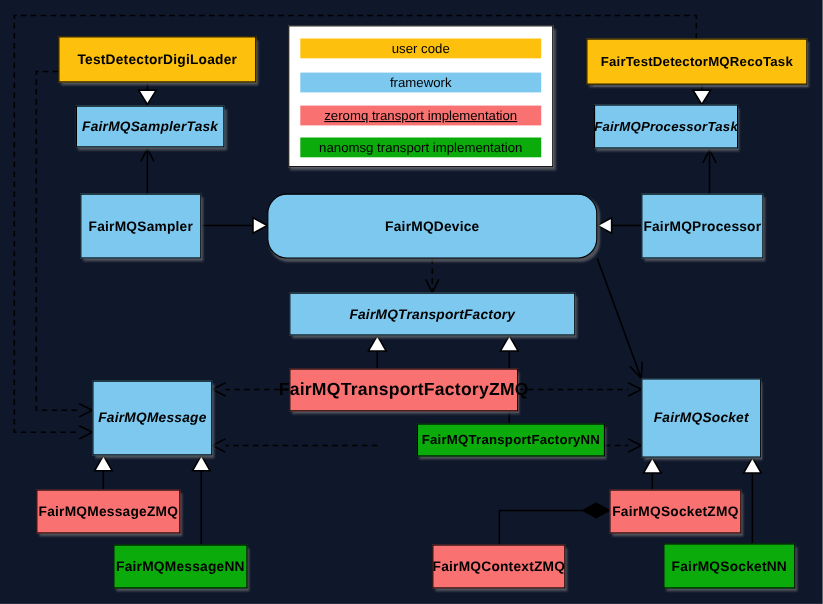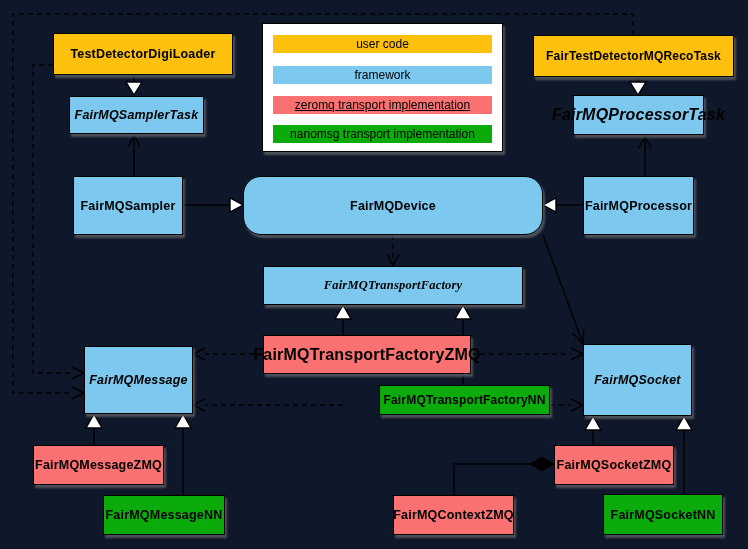--- a/index.html
+++ b/index.html
@@ -164,37 +164,37 @@
   </div>
 
   <div class="node t-user" style="left:533px;top:35px;width:201px;height:42px;font-size:12px;">
     <span>FairTestDetectorMQRecoTask</span>
   </div>
 
   <div class="node t-fw abstract" style="left:69px;top:96px;width:135px;height:38px;">
     <span>FairMQSamplerTask</span>
   </div>
 
-  <div class="node t-fw abstract" style="left:573px;top:95px;width:131px;height:40px;font-size:16px;">
+  <div class="node t-fw abstract" style="left:540px;top:95px;width:131px;height:40px;font-size:12px;">
     <span>FairMQProcessorTask</span>
   </div>
 
   <div class="node t-fw" style="left:73px;top:176px;width:110px;height:59px;">
     <span>FairMQSampler</span>
   </div>
 
   <div class="node t-fw" style="left:243px;top:176px;width:300px;height:59px;border-radius:18px;">
     <span>FairMQDevice</span>
   </div>
 
   <div class="node t-fw" style="left:583px;top:176px;width:111px;height:59px;">
     <span>FairMQProcessor</span>
   </div>
 
-  <div class="node t-fw abstract" style="left:263px;top:266px;width:260px;height:39px;font-family:Liberation Serif, serif;">
+  <div class="node t-fw abstract" style="left:263px;top:266px;width:260px;height:39px;">
     <span>FairMQTransportFactory</span>
   </div>
 
   <div class="node t-zmq" style="left:263px;top:335px;width:208px;height:39px;font-size:16px;">
     <span>FairMQTransportFactoryZMQ</span>
   </div>
 
   <div class="node t-nn" style="left:343px;top:385px;width:171px;height:30px;font-size:12px;margin-left:36px;">
     <span>FairMQTransportFactoryNN</span>
   </div>

